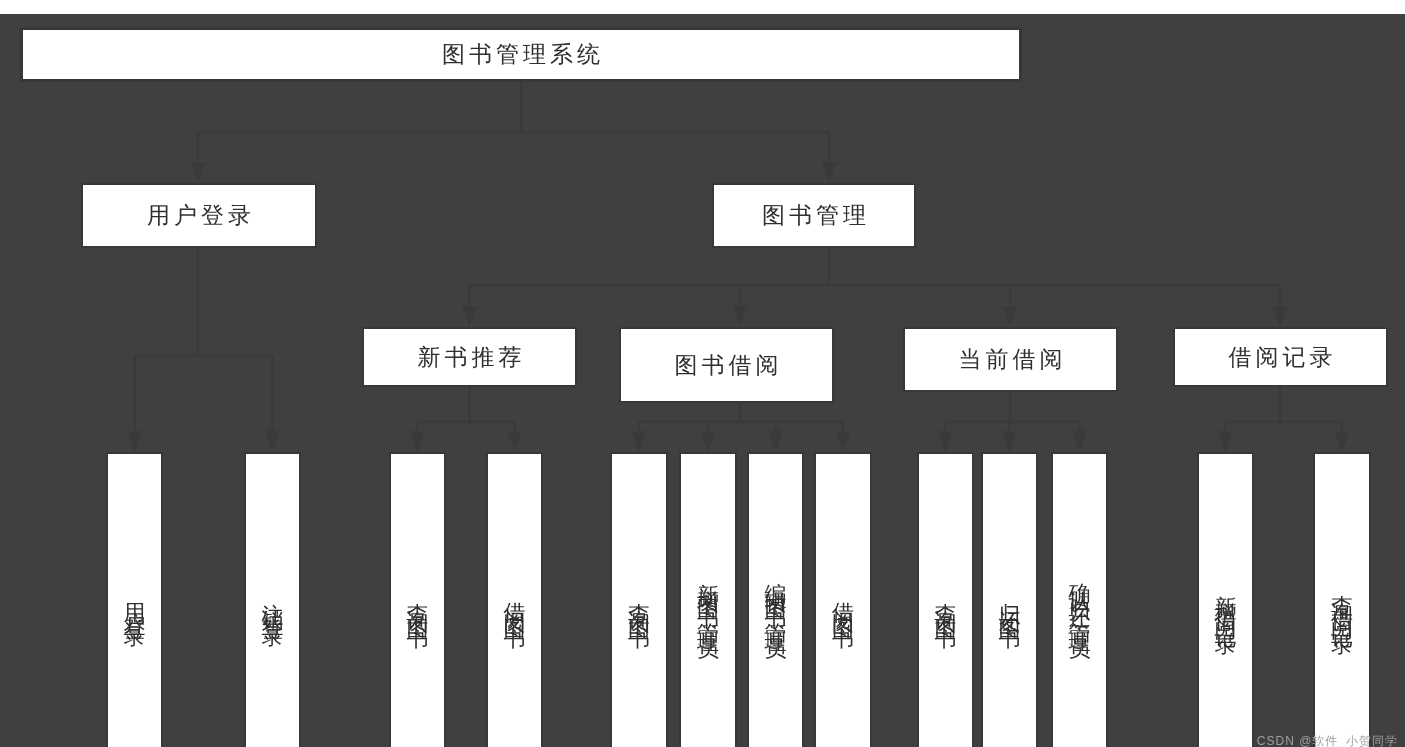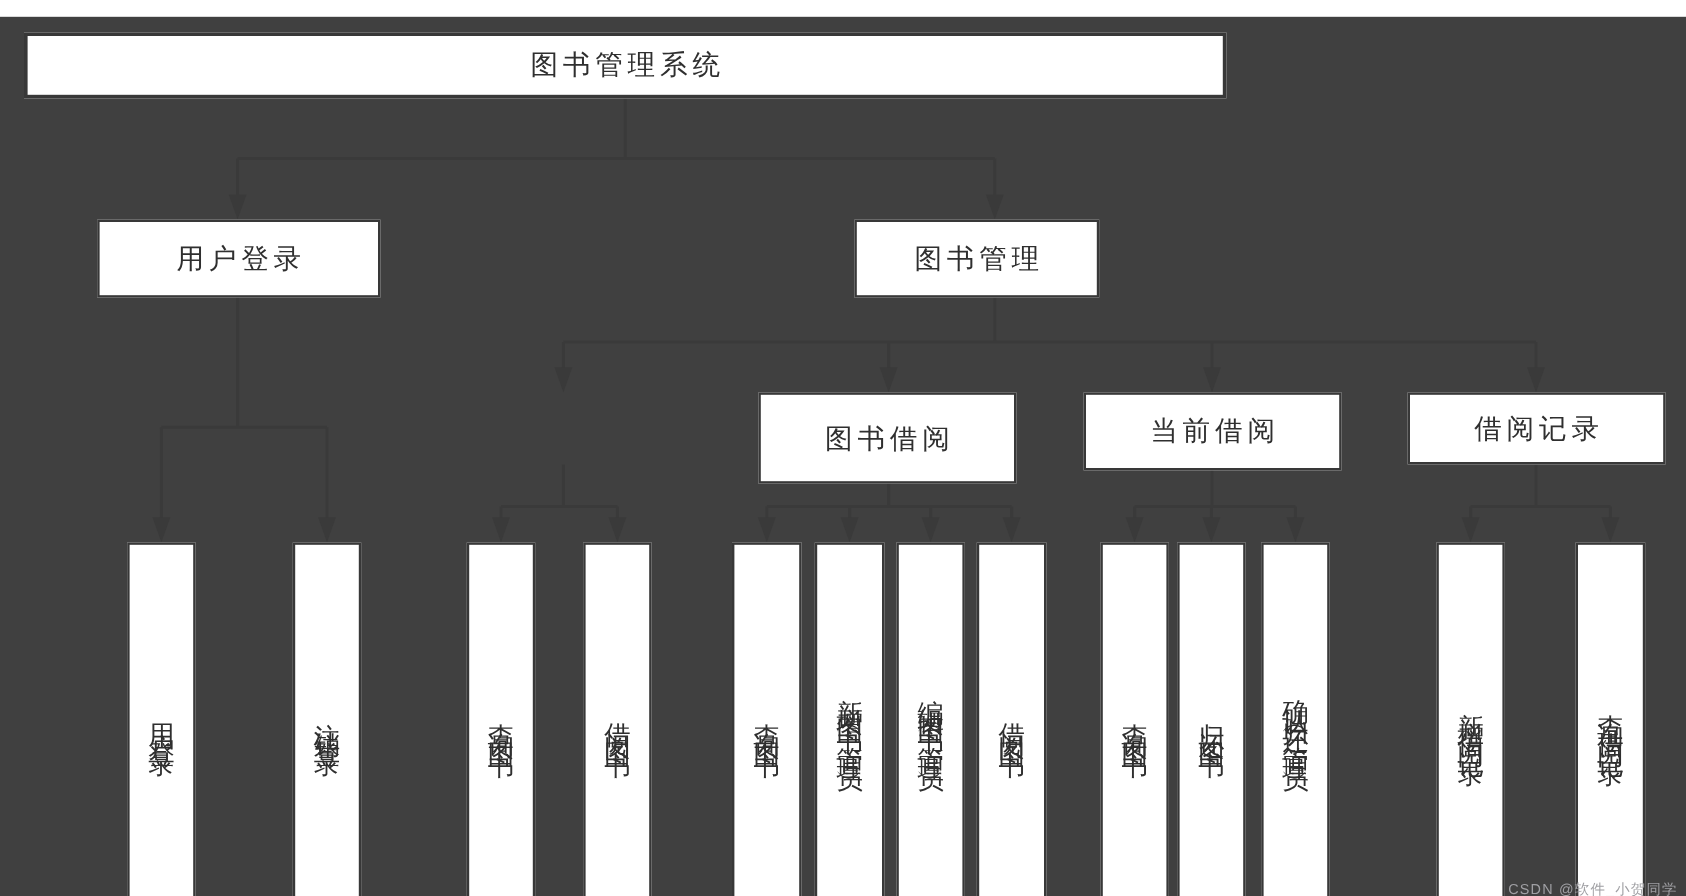--- a/index.html
+++ b/index.html
@@ -107,21 +107,22 @@
     <path d="M1280,373 L1280,408 M1225.5,408 L1342,408 M1225.5,408 L1225.5,419 M1342,408 L1342,419" fill="none" stroke="#3a3a3a" stroke-width="2.5"></path>
     <polygon points="1218,417 1233,417 1225.5,438" fill="#3a3a3a"></polygon>
     <polygon points="1334.5,417 1349.5,417 1342,438" fill="#3a3a3a"></polygon>
   </svg>
 
   <div class="node root" style="left:20px; top:13px; width:1002px; height:55px;">图书管理系统</div>
 
   <div class="node" style="left:81px; top:169px; width:236px; height:65px;">用户登录</div>
   <div class="node" style="left:712px; top:169px; width:204px; height:65px;">图书管理</div>
 
-  <div class="node" style="left:632px; top:313px; width:215px; height:76px;">图书借阅</div>
+  <div class="node" style="left:362px; top:313px; width:215px; height:60px;">新书推荐</div>
+  <div class="node" style="left:619px; top:313px; width:215px; height:76px;">图书借阅</div>
   <div class="node" style="left:903px; top:313px; width:215px; height:65px;">当前借阅</div>
   <div class="node" style="left:1173px; top:313px; width:215px; height:60px;">借阅记录</div>
 
   <div class="node-v" style="left:106px; top:438px; width:57px; height:297px;">用户登录</div>
   <div class="node-v" style="left:244px; top:438px; width:57px; height:297px;">注销登录</div>
 
   <div class="node-v" style="left:389px; top:438px; width:57px; height:297px;">查询图书</div>
   <div class="node-v" style="left:486px; top:438px; width:57px; height:297px;">借阅图书</div>
 
   <div class="node-v" style="left:610px; top:438px; width:58px; height:297px;">查询图书</div>

